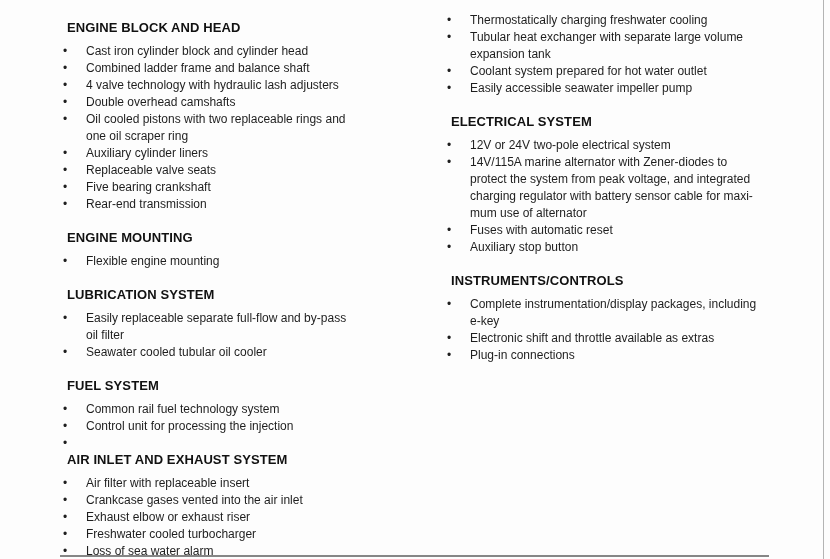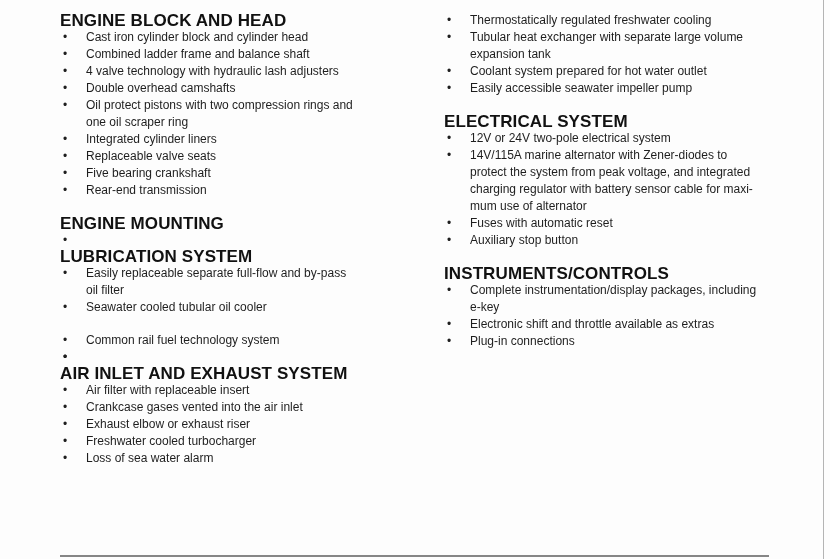--- a/index.html
+++ b/index.html
@@ -18,22 +18,22 @@
   }
   .col {
     position: absolute;
     top: 12px;
   }
   .col-left  { left: 60px;  width: 340px; }
   .col-right { left: 444px; width: 350px; }
   .spec-section { margin: 0; }
   .spec-section + .spec-section { margin-top: 16px; }
   .spec-section h2 {
-    margin: 0;
-    font-size: 17px;
+    margin: 7px;
+    font-size: 13px;
     line-height: 17px;
     font-weight: bold;
     color: #111111;
     letter-spacing: 0.1px;
   }
   .item {
     position: relative;
     padding-left: 26px;
     font-size: 12px;
     line-height: 17px;
@@ -86,68 +86,71 @@
       <div class="item">
         <span class="marker">•</span>
         <span class="txt">4 valve technology with hydraulic lash adjusters</span>
       </div>
       <div class="item">
         <span class="marker">•</span>
         <span class="txt">Double overhead camshafts</span>
       </div>
       <div class="item">
         <span class="marker">•</span>
-        <span class="txt">Oil protect pistons with two compression rings and
+        <span class="txt">Oil cooled pistons with two replaceable rings and
 one oil scraper ring</span>
       </div>
       <div class="item">
         <span class="marker">•</span>
-        <span class="txt">Integrated cylinder liners</span>
+        <span class="txt">Auxiliary cylinder liners</span>
       </div>
       <div class="item">
         <span class="marker">•</span>
         <span class="txt">Replaceable valve seats</span>
       </div>
       <div class="item">
         <span class="marker">•</span>
         <span class="txt">Five bearing crankshaft</span>
       </div>
       <div class="item">
         <span class="marker">•</span>
         <span class="txt">Rear-end transmission</span>
       </div>
     </div>
 
     <div class="spec-section">
       <h2>ENGINE MOUNTING</h2>
       <div class="item">
         <span class="marker">•</span>
+        <span class="txt">Flexible engine mounting</span>
       </div>
     </div>
 
     <div class="spec-section">
       <h2>LUBRICATION SYSTEM</h2>
       <div class="item">
         <span class="marker">•</span>
         <span class="txt">Easily replaceable separate full-flow and by-pass
 oil filter</span>
       </div>
       <div class="item">
         <span class="marker">•</span>
         <span class="txt">Seawater cooled tubular oil cooler</span>
       </div>
     </div>
 
     <div class="spec-section">
+      <h2>FUEL SYSTEM</h2>
       <div class="item">
         <span class="marker">•</span>
         <span class="txt">Common rail fuel technology system</span>
       </div>
       <div class="item">
         <span class="marker">•</span>
+        <span class="txt">Control unit for processing the injection</span>
       </div>
       <div class="item">
         <span class="marker">•</span>
       </div>
     </div>
 
     <div class="spec-section">
       <h2>AIR INLET AND EXHAUST SYSTEM</h2>
       <div class="item">
         <span class="marker">•</span>
@@ -171,21 +174,21 @@
       </div>
     </div>
 
   </div>
 
   <div class="col col-right">
 
     <div class="spec-section">
       <div class="item">
         <span class="marker">•</span>
-        <span class="txt">Thermostatically regulated freshwater cooling</span>
+        <span class="txt">Thermostatically charging freshwater cooling</span>
       </div>
       <div class="item">
         <span class="marker">•</span>
         <span class="txt">Tubular heat exchanger with separate large volume
 expansion tank</span>
       </div>
       <div class="item">
         <span class="marker">•</span>
         <span class="txt">Coolant system prepared for hot water outlet</span>
       </div>

